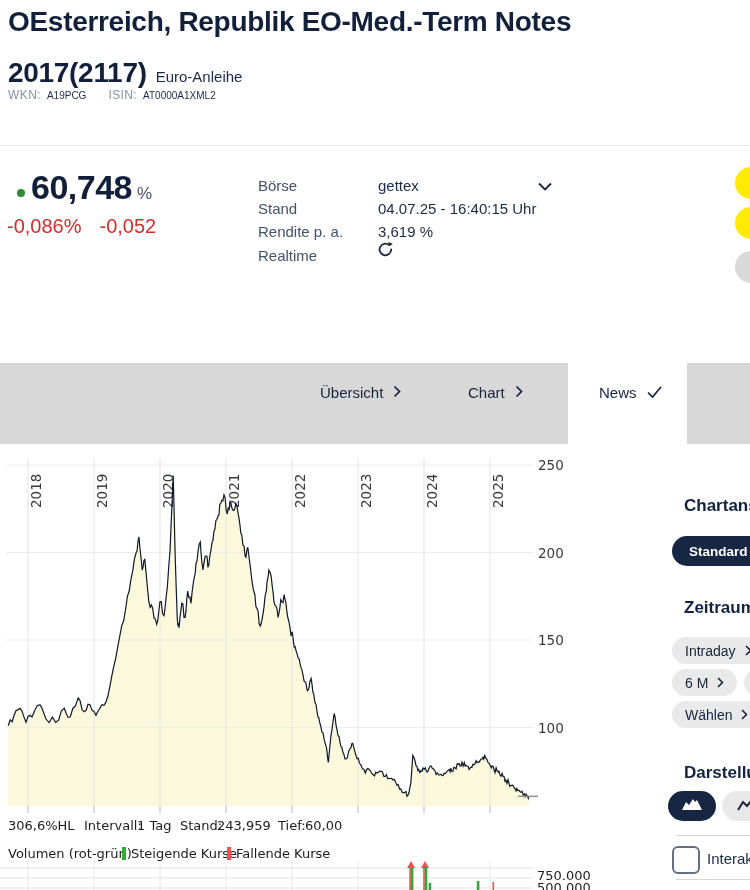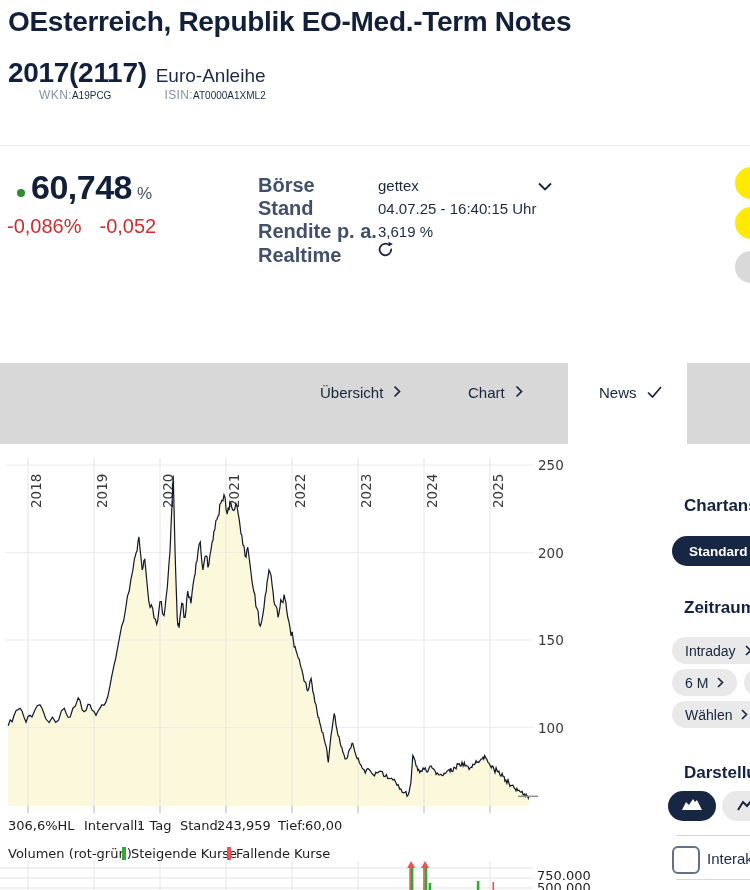--- a/index.html
+++ b/index.html
@@ -1,34 +1,34 @@
 <!DOCTYPE html>
 <html><head>
 <meta charset="utf-8">
 <style>
   html,body{margin:0;padding:0;background:#fff;font-family:"Liberation Sans",sans-serif;}
   .page{position:relative;width:750px;height:890px;overflow:hidden;background:#fff;}
 
   
   .title{position:absolute;left:8px;top:-4px;margin:0;font-size:28px;font-weight:600;color:#13203a;line-height:51px;letter-spacing:-.3px;white-space:nowrap;}
-  .subtitle{font-size:19px;font-weight:400;margin-left:9px;color:#1b2a44;letter-spacing:0;}
+  .subtitle{font-size:15px;font-weight:400;margin-left:9px;color:#1b2a44;letter-spacing:0;}
   .idrow{position:absolute;left:8px;top:88px;display:flex;align-items:baseline;gap:22px;}
-  .idgroup{display:flex;align-items:baseline;margin-left:31px;}
+  .idgroup{display:flex;align-items:baseline;gap:6px;}
   .idlabel{font-size:12px;color:#8492a6;letter-spacing:.4px;}
   .idval{font-size:10px;color:#1b2a44;}
   .divider-top{position:absolute;left:0;top:145px;width:750px;height:1px;background:#e8e8e8;}
 
   
   .q-dot{position:absolute;left:17px;top:189px;width:8px;height:8px;border-radius:50%;background:#2e8b2e;}
   .q-price{position:absolute;left:31px;top:168px;font-size:34px;font-weight:700;color:#121f38;letter-spacing:-.5px;white-space:nowrap;}
   .q-unit{font-size:17px;font-weight:400;color:#46506a;margin-left:5px;}
   .q-change{position:absolute;left:7px;top:215px;font-size:20px;color:#ce2e2e;display:flex;gap:18px;white-space:nowrap;}
   .q-table{position:absolute;left:258px;top:174px;}
   .q-row{display:flex;height:23.2px;align-items:center;}
-  .q-label{width:120px;font-size:20px;font-weight:700;color:#43506a;}
+  .q-label{width:120px;font-size:15px;font-weight:400;color:#43506a;}
   .q-value{font-size:15px;color:#1b2a44;white-space:nowrap;}
   .chev-down{position:absolute;left:538px;top:177px;cursor:pointer;}
   .refresh{position:absolute;left:377px;top:241px;width:17px;height:17px;cursor:pointer;}
 
   
   .fab{position:absolute;left:735px;width:32px;height:32px;border-radius:50%;cursor:pointer;}
   .fab1{top:167px}.fab2{top:207px}.fab3{top:251px}
 
   
   .tabbar{position:absolute;left:0;top:363px;width:750px;height:81px;background:#d8d8d8;}

